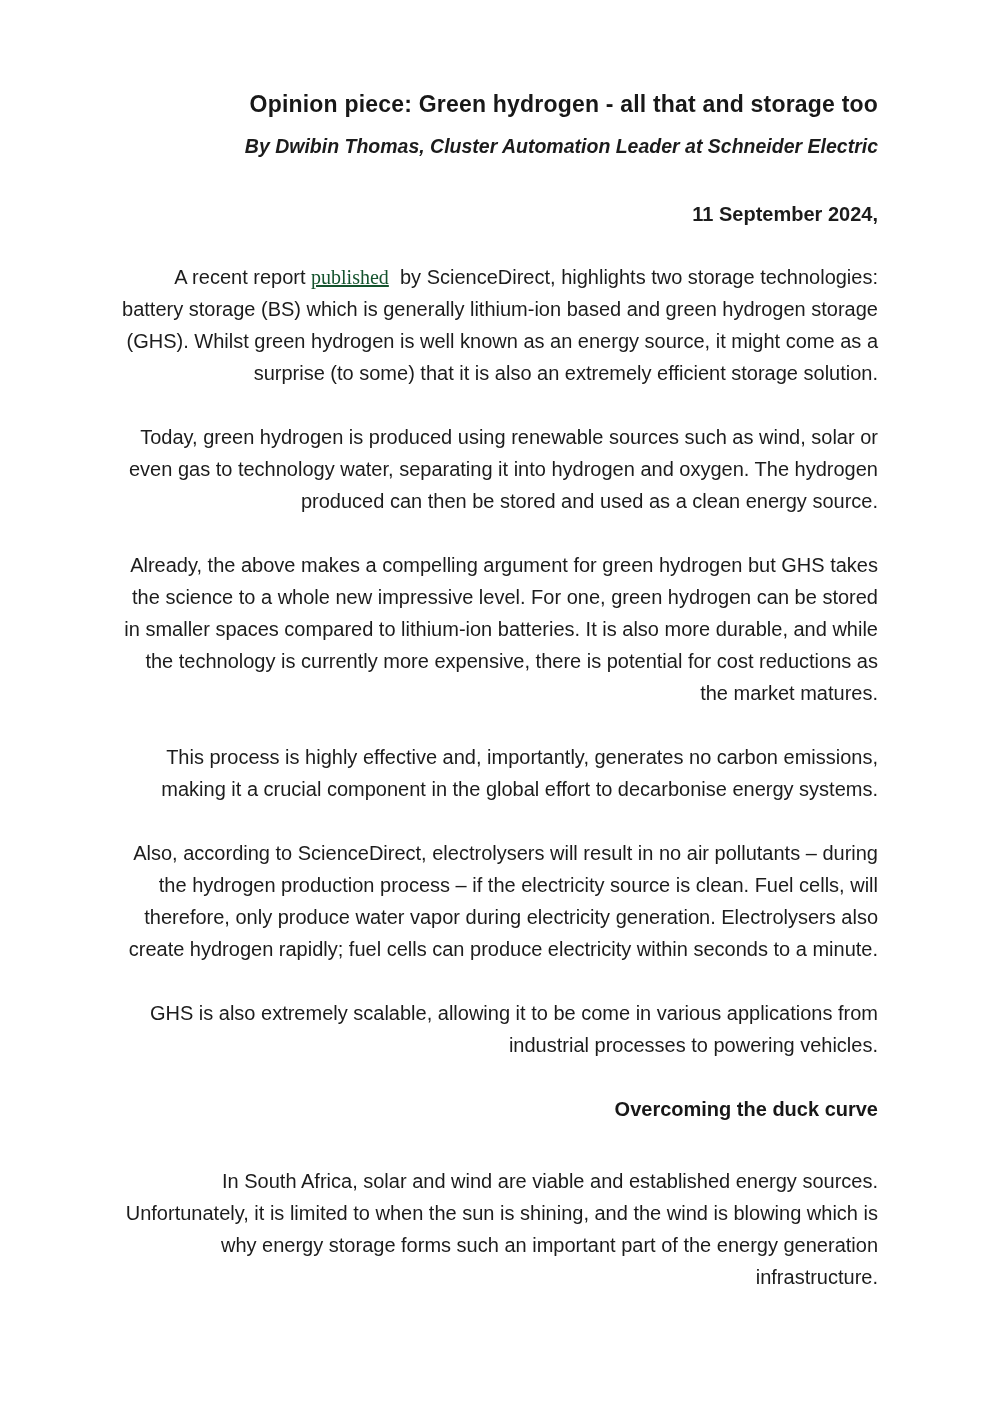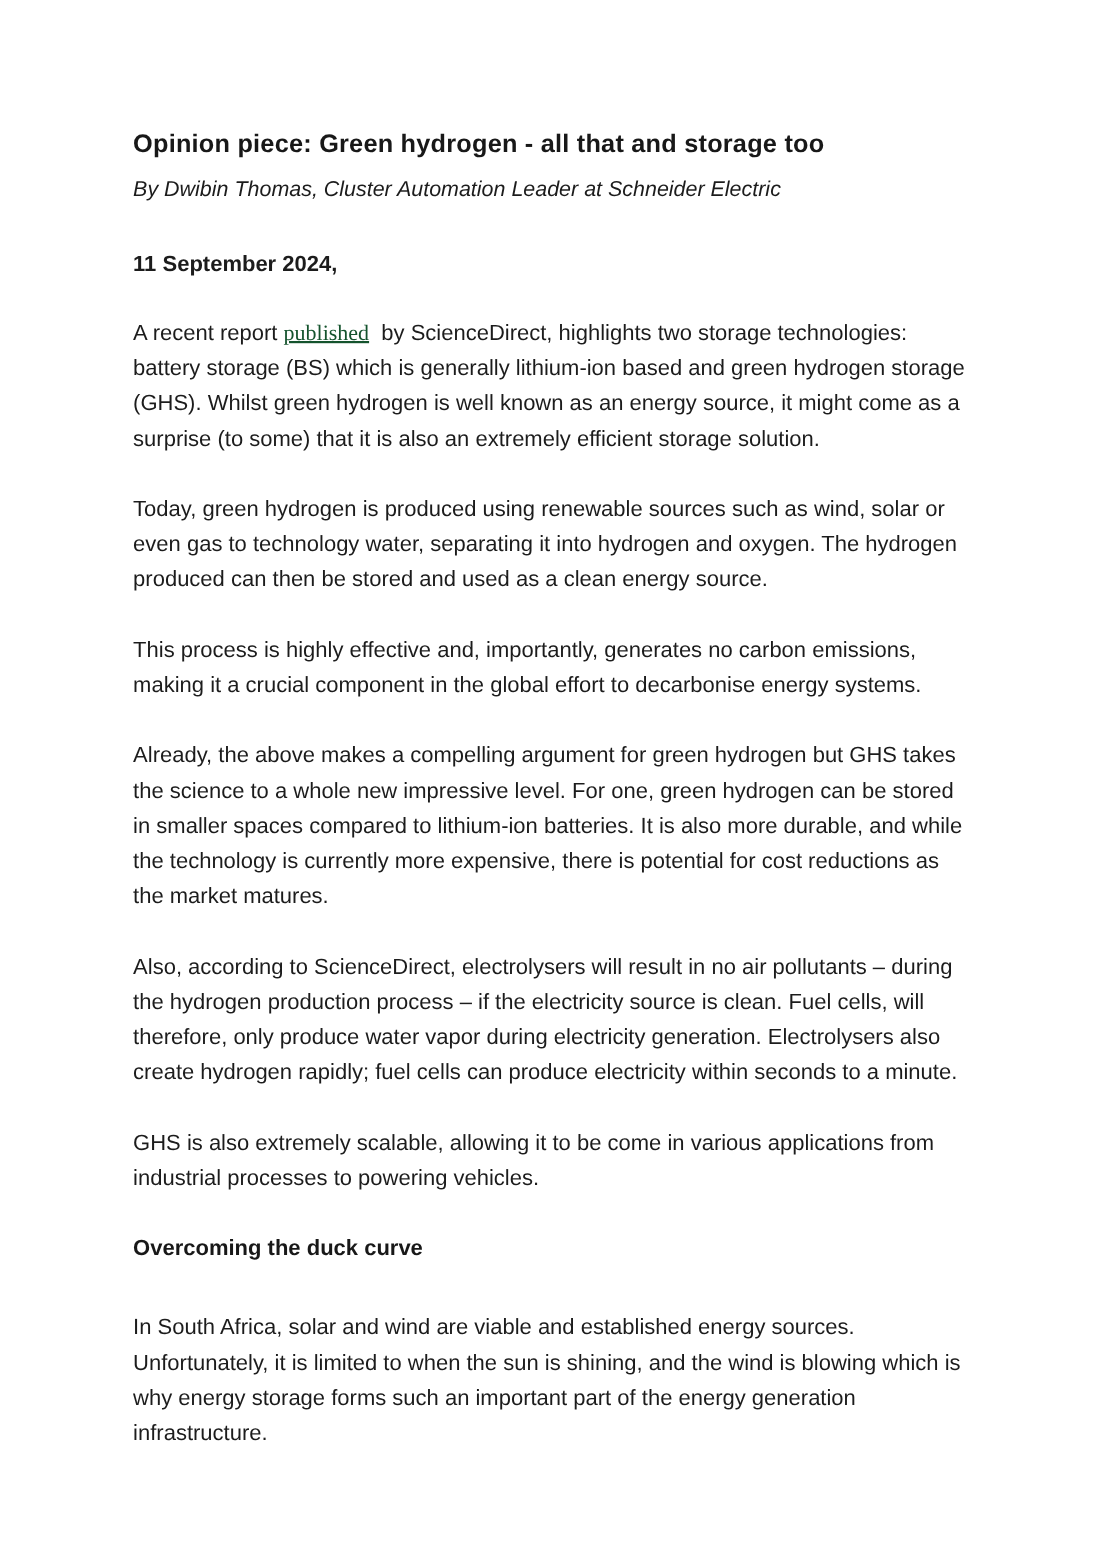--- a/index.html
+++ b/index.html
@@ -6,41 +6,42 @@
     margin: 0;
     padding: 0;
     background: #ffffff;
   }
   .page {
     position: relative;
     width: 1000px;
     height: 1413px;
     box-sizing: border-box;
     background: #ffffff;
-    padding: 114px 122px 0 121px;
+    padding: 88px 122px 0 121px;
     font-family: "Liberation Sans", sans-serif;
     color: #1c1c1c;
     font-size: 20px;
     line-height: 32px;
-    text-align: left;
+    text-align: right;
     overflow: hidden;
   }
   h1.doc-title {
     font-size: 23px;
     line-height: 32px;
     font-weight: bold;
     color: #181818;
     margin: 0 0 10px 0;
     letter-spacing: 0.2px;
   }
   p.byline {
     font-style: italic;
     font-size: 19.5px;
     line-height: 32px;
     margin: 0 0 36px 0;
+    font-weight: bold;
   }
   p.date-line {
     margin: 0 0 31px 0;
     font-weight: bold;
   }
   p.para {
     margin: 0 0 32px 0;
     white-space: pre-wrap;
   }
   h2.section-heading {
@@ -65,23 +66,23 @@
   <h1 class="doc-title">Opinion piece: Green hydrogen - all that and storage too</h1>
 
   <p class="byline">By Dwibin Thomas, Cluster Automation Leader at Schneider Electric</p>
 
   <p class="date-line">11 September 2024,</p>
 
   <p class="para"><span>A recent report </span><a class="doc-link" href="#">published</a><span>  by ScienceDirect, highlights two storage technologies: battery storage (BS) which is generally lithium-ion based and green hydrogen storage (GHS). Whilst green hydrogen is well known as an energy source, it might come as a surprise (to some) that it is also an extremely efficient storage solution.</span></p>
 
   <p class="para">Today, green hydrogen is produced using renewable sources such as wind, solar or even gas to technology water, separating it into hydrogen and oxygen. The hydrogen produced can then be stored and used as a clean energy source.</p>
 
+  <p class="para">Already, the above makes a compelling argument for green hydrogen but GHS takes the science to a whole new impressive level. For one, green hydrogen can be stored in smaller spaces compared to lithium-ion batteries. It is also more durable, and while the technology is currently more expensive, there is potential for cost reductions as the market matures.</p>
+
   <p class="para">This process is highly effective and, importantly, generates no carbon emissions, making it a crucial component in the global effort to decarbonise energy systems.</p>
-
-  <p class="para">Already, the above makes a compelling argument for green hydrogen but GHS takes the science to a whole new impressive level. For one, green hydrogen can be stored in smaller spaces compared to lithium-ion batteries. It is also more durable, and while the technology is currently more expensive, there is potential for cost reductions as the market matures.</p>
 
   <p class="para">Also, according to ScienceDirect, electrolysers will result in no air pollutants – during the hydrogen production process – if the electricity source is clean. Fuel cells, will therefore, only produce water vapor during electricity generation. Electrolysers also create hydrogen rapidly; fuel cells can produce electricity within seconds to a minute.</p>
 
   <p class="para">GHS is also extremely scalable, allowing it to be come in various applications from industrial processes to powering vehicles.</p>
 
   <h2 class="section-heading">Overcoming the duck curve</h2>
 
   <p class="para">In South Africa, solar and wind are viable and established energy sources. Unfortunately, it is limited to when the sun is shining, and the wind is blowing which is why energy storage forms such an important part of the energy generation infrastructure.</p>
 
 </div>

